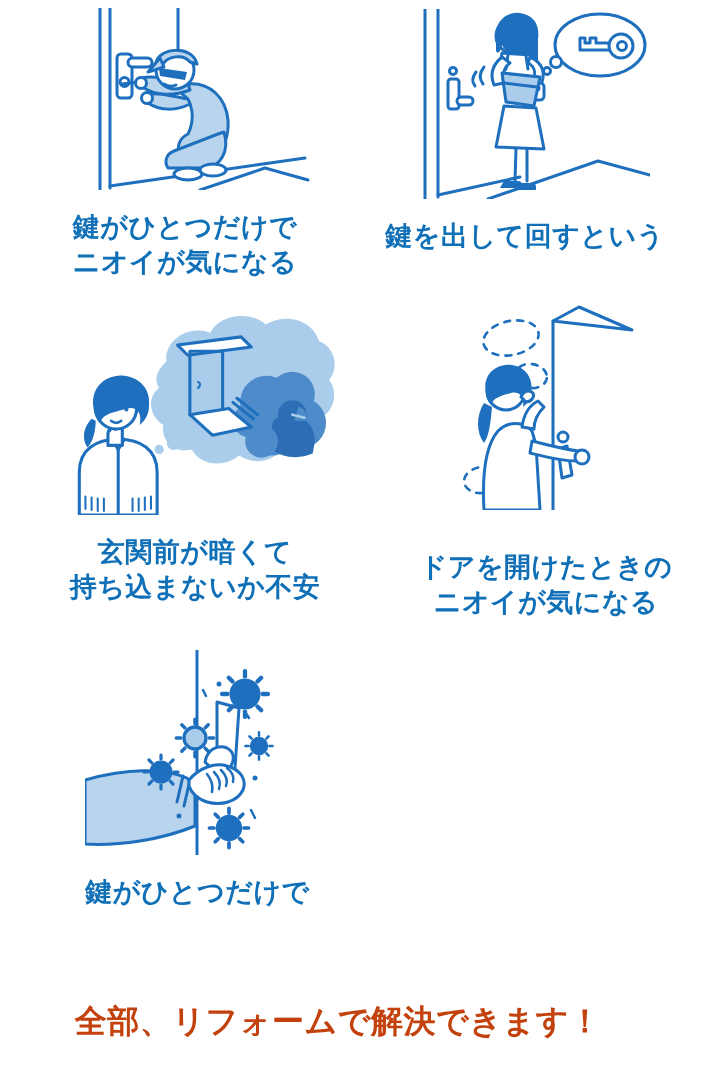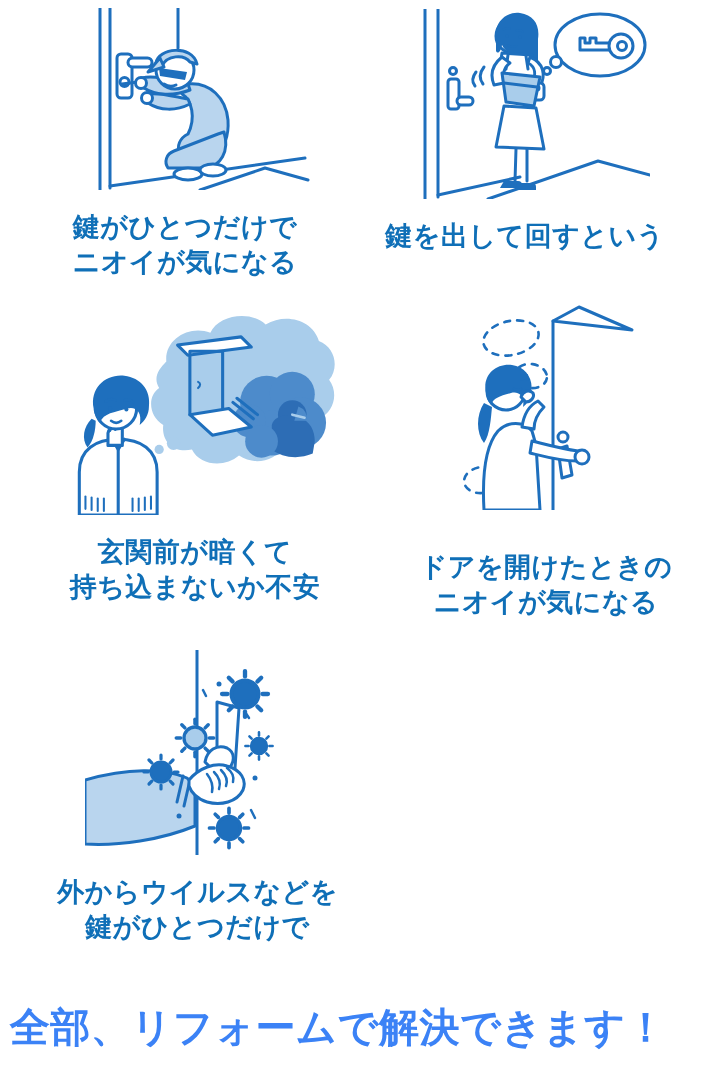--- a/index.html
+++ b/index.html
@@ -9,21 +9,21 @@
   .item{position:absolute;display:flex;flex-direction:column;align-items:center;}
   .item1{left:30px;top:8px;width:310px;}
   .item2{left:370px;top:9px;width:310px;align-items:center;}
   .item3{left:20px;top:300px;width:350px;}
   .item4{left:396px;top:305px;width:300px;gap:20px;}
   .item5{left:25px;top:650px;width:345px;}
   .caption{margin-top:20px;color:#0f6fb7;font-weight:700;font-size:27px;line-height:1.3;
            text-align:center;letter-spacing:0.5px;}
   .caption span{display:block;}
   .headline{position:absolute;left:0;top:1000px;width:676px;text-align:center;
-            color:#3b82f6;font-weight:700;font-size:40px;letter-spacing:0.5px;}
+            color:#c2410c;font-weight:700;font-size:32px;letter-spacing:0.5px;}
   svg{display:block;}
   .dash{stroke-dasharray:6 7;}
 </style>
 </head>
 <body>
 
 <div id="stage">
 
   <figure class="item item1">
     <svg width="250" height="182" viewBox="0 0 250 182">
@@ -237,20 +237,19 @@
       <circle cx="134" cy="34" r="2.5" fill="#1e6fbd"></circle>
       <circle cx="170" cy="128" r="2.5" fill="#1e6fbd"></circle>
       <circle cx="94" cy="166" r="2.5" fill="#1e6fbd"></circle>
       <use href="#virus" transform="translate(160,44) scale(1.35)" fill="#1e6fbd" stroke="#1e6fbd"></use>
       <use href="#virus" transform="translate(174,96) scale(0.8)" fill="#1e6fbd" stroke="#1e6fbd"></use>
       <use href="#virus" transform="translate(76,122) scale(1.0)" fill="#1e6fbd" stroke="#1e6fbd"></use>
       <use href="#virus" transform="translate(110,88) scale(1.1)" fill="#a9cdeb" stroke="#1e6fbd"></use>
       <use href="#virus" transform="translate(144,178) scale(1.15)" fill="#1e6fbd" stroke="#1e6fbd"></use>
     </svg>
     <figcaption class="caption">
-      <span>外からウイルスなどを</span>
       <span>鍵がひとつだけで</span>
     </figcaption>
   </figure>
 
   <div class="headline">全部、リフォームで解決できます！</div>
 
 </div>
 
 </body></html>

